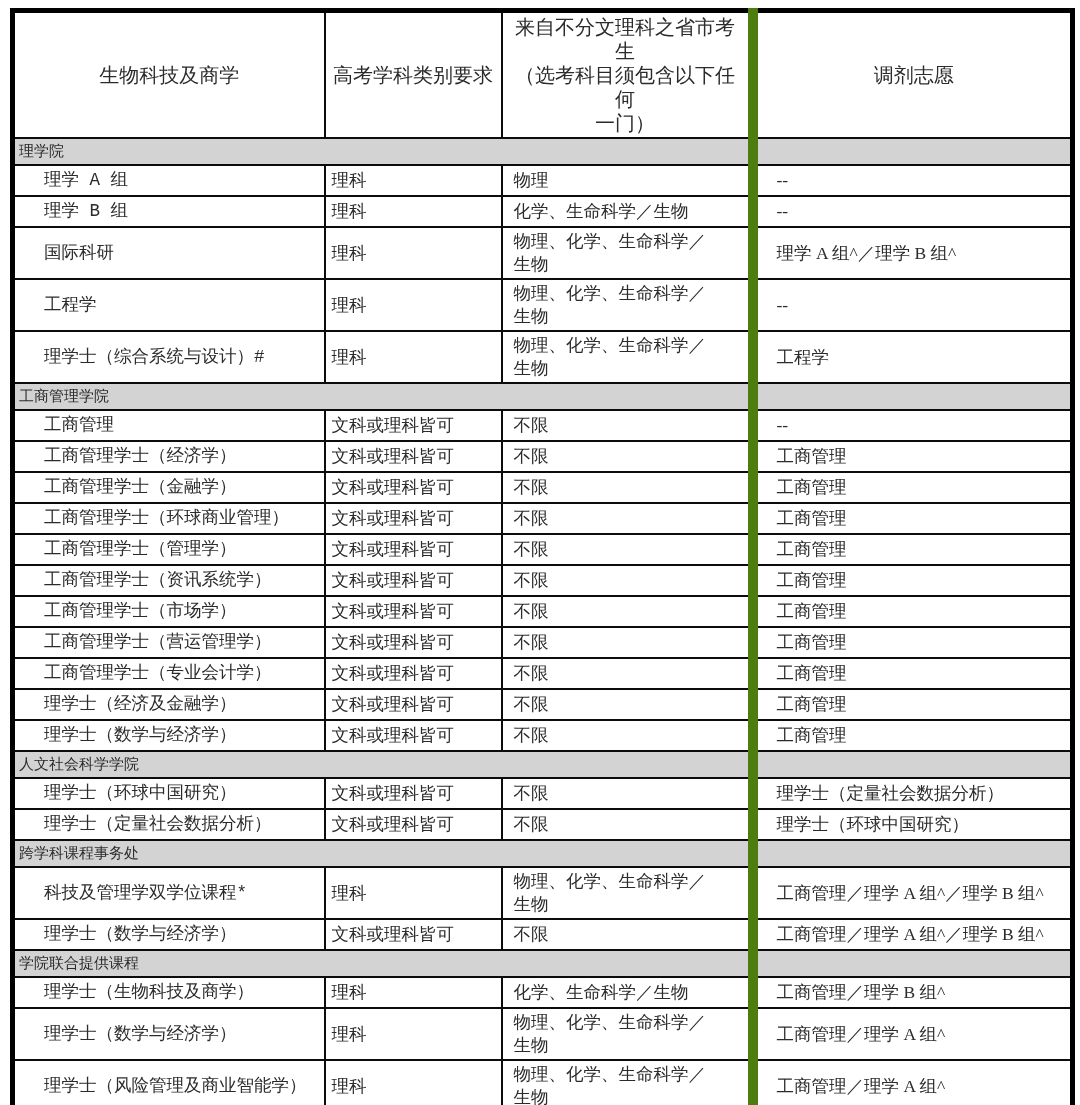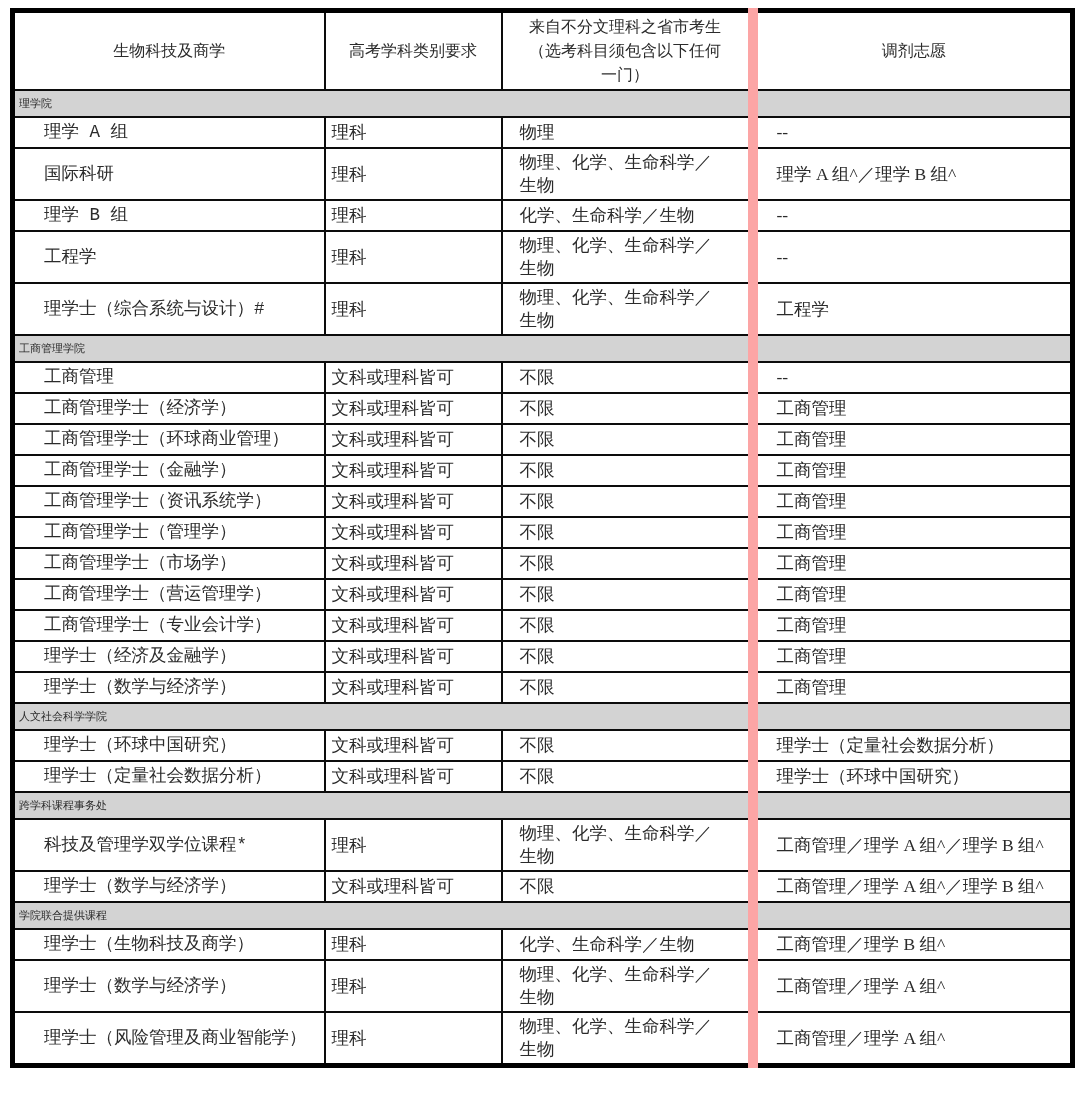--- a/index.html
+++ b/index.html
@@ -25,40 +25,40 @@
   }
   td {
     border: 2.5px solid #0c0c0c;
     font-size: 17.5px;
     line-height: 23px;
     vertical-align: middle;
     padding: 2px 6px;
     overflow: hidden;
   }
   
-  .thick-left { border-left: 10px solid #fca5a5; }
+  .thick-left { border-left: 10px solid #4d7c0f; }
 
   thead td {
     text-align: center;
     height: 78px;
     white-space: pre-line;
-    font-size: 16px;
+    font-size: 20px;
     line-height: 24px;
     padding: 2px 4px;
   }
   tr.section-row td {
     background: #d3d3d3;
     height: 22px;
     padding: 1px 4px;
-    font-size: 11px;
+    font-size: 15px;
   }
   tr.data-row td { height: 31px; }
   .col-option   { padding-left: 29px; font-family: Liberation Mono, monospace; }
   .col-category { }
-  .col-subjects { padding-left: 17px; white-space: pre-line; }
+  .col-subjects { padding-left: 11px; white-space: pre-line; }
   .col-transfer { padding-left: 19px; }
 </style>
 </head>
 <body>
 
 <div class="page">
   <table class="admission-table">
     <colgroup>
       <col style="width:312px">
       <col style="width:177px">
@@ -80,33 +80,33 @@
           <td colspan="3">理学院</td>
           <td class="thick-left"></td>
         </tr>
         <tr class="data-row">
           <td class="col-option">理学 A 组</td>
           <td class="col-category">理科</td>
           <td class="col-subjects">物理</td>
           <td class="col-transfer thick-left">--</td>
         </tr>
         <tr class="data-row">
+          <td class="col-option">理学 B 组</td>
+          <td class="col-category">理科</td>
+          <td class="col-subjects">化学、生命科学／生物</td>
+          <td class="col-transfer thick-left">--</td>
+        </tr>
+        <tr class="data-row">
           <td class="col-option">国际科研</td>
           <td class="col-category">理科</td>
           <td class="col-subjects">物理、化学、生命科学／
 生物</td>
           <td class="col-transfer thick-left">理学 A 组^／理学 B 组^</td>
         </tr>
         <tr class="data-row">
-          <td class="col-option">理学 B 组</td>
-          <td class="col-category">理科</td>
-          <td class="col-subjects">化学、生命科学／生物</td>
-          <td class="col-transfer thick-left">--</td>
-        </tr>
-        <tr class="data-row">
           <td class="col-option">工程学</td>
           <td class="col-category">理科</td>
           <td class="col-subjects">物理、化学、生命科学／
 生物</td>
           <td class="col-transfer thick-left">--</td>
         </tr>
         <tr class="data-row">
           <td class="col-option">理学士（综合系统与设计）#</td>
           <td class="col-category">理科</td>
           <td class="col-subjects">物理、化学、生命科学／
@@ -123,39 +123,39 @@
           <td class="col-subjects">不限</td>
           <td class="col-transfer thick-left">--</td>
         </tr>
         <tr class="data-row">
           <td class="col-option">工商管理学士（经济学）</td>
           <td class="col-category">文科或理科皆可</td>
           <td class="col-subjects">不限</td>
           <td class="col-transfer thick-left">工商管理</td>
         </tr>
         <tr class="data-row">
+          <td class="col-option">工商管理学士（金融学）</td>
+          <td class="col-category">文科或理科皆可</td>
+          <td class="col-subjects">不限</td>
+          <td class="col-transfer thick-left">工商管理</td>
+        </tr>
+        <tr class="data-row">
           <td class="col-option">工商管理学士（环球商业管理）</td>
           <td class="col-category">文科或理科皆可</td>
           <td class="col-subjects">不限</td>
           <td class="col-transfer thick-left">工商管理</td>
         </tr>
         <tr class="data-row">
-          <td class="col-option">工商管理学士（金融学）</td>
+          <td class="col-option">工商管理学士（管理学）</td>
           <td class="col-category">文科或理科皆可</td>
           <td class="col-subjects">不限</td>
           <td class="col-transfer thick-left">工商管理</td>
         </tr>
         <tr class="data-row">
           <td class="col-option">工商管理学士（资讯系统学）</td>
-          <td class="col-category">文科或理科皆可</td>
-          <td class="col-subjects">不限</td>
-          <td class="col-transfer thick-left">工商管理</td>
-        </tr>
-        <tr class="data-row">
-          <td class="col-option">工商管理学士（管理学）</td>
           <td class="col-category">文科或理科皆可</td>
           <td class="col-subjects">不限</td>
           <td class="col-transfer thick-left">工商管理</td>
         </tr>
         <tr class="data-row">
           <td class="col-option">工商管理学士（市场学）</td>
           <td class="col-category">文科或理科皆可</td>
           <td class="col-subjects">不限</td>
           <td class="col-transfer thick-left">工商管理</td>
         </tr>

